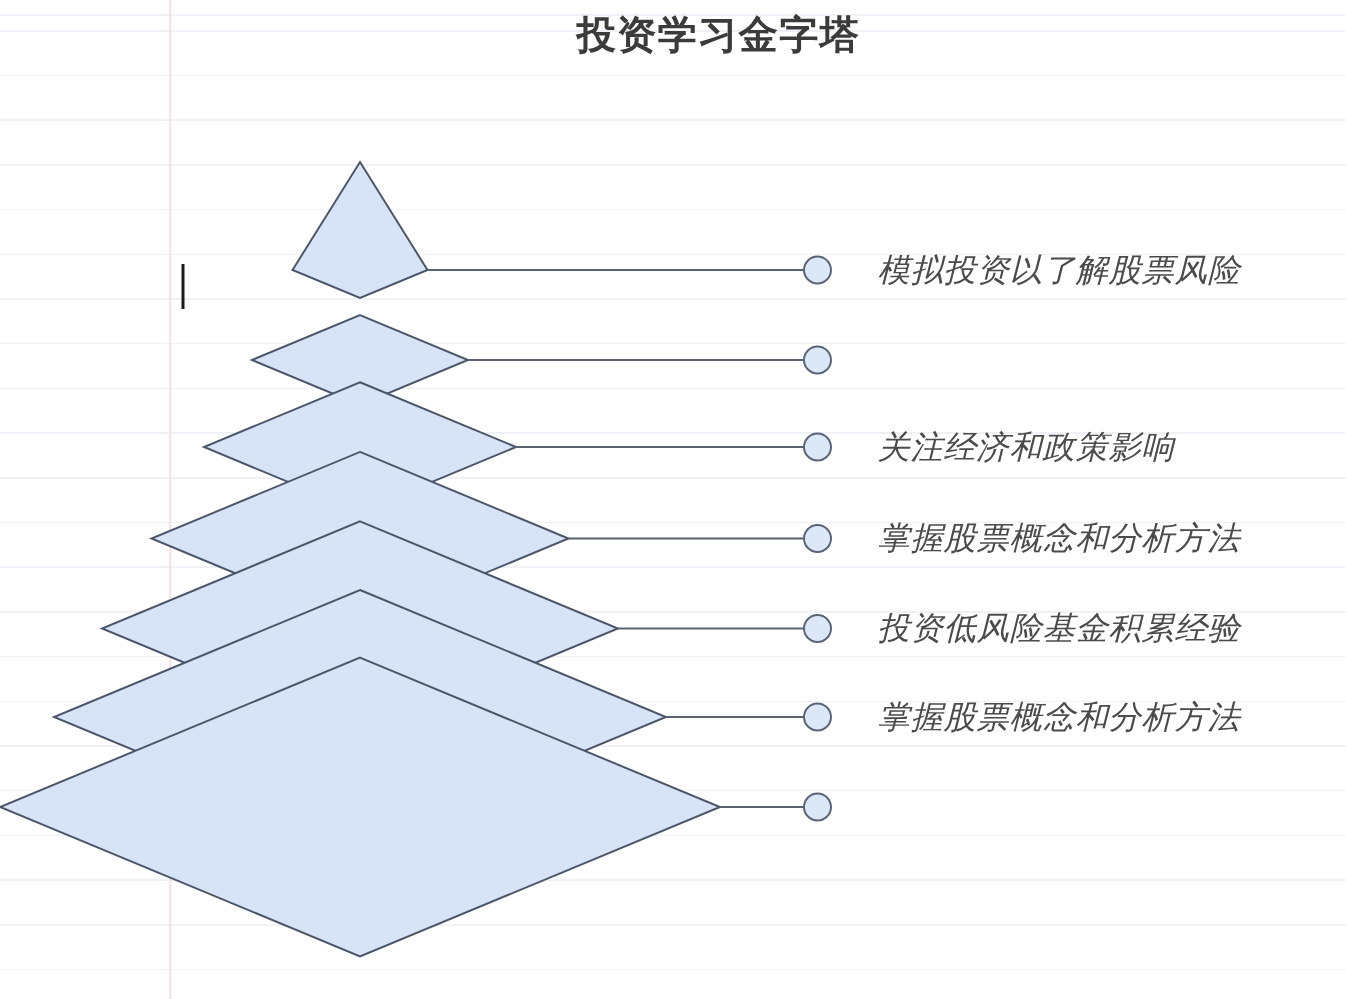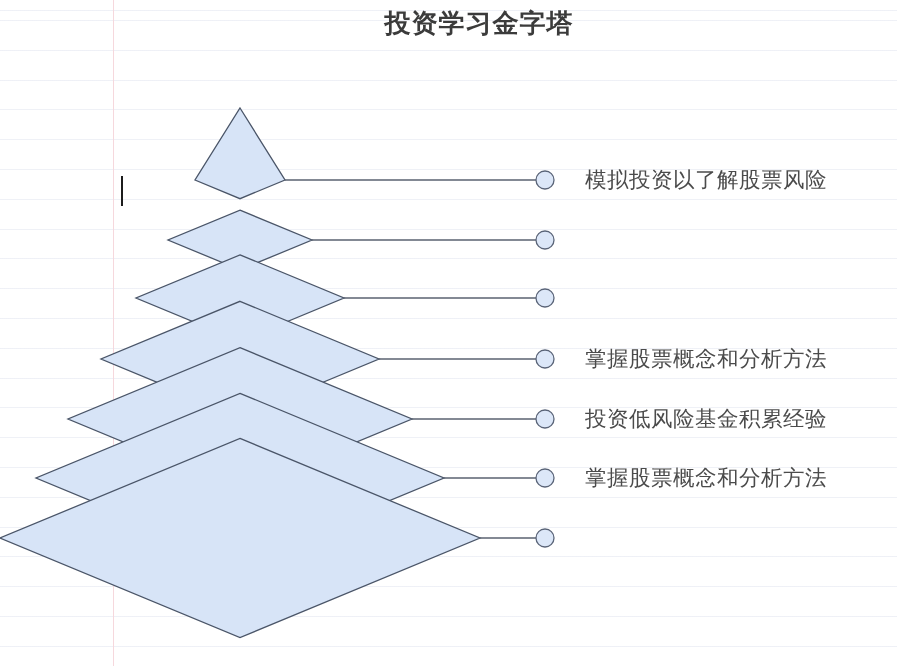--- a/index.html
+++ b/index.html
@@ -80,20 +80,21 @@
     width: 897px;
     height: 666px;
   }
   .label-row {
     position: absolute;
     left: 585px;
     width: 312px;
     height: 30px;
     display: flex;
     align-items: flex-start;
+    font-style: italic;
   }
   .label-text {
     font-size: 21.5px;
     color: #4b4b4b;
     white-space: nowrap;
     letter-spacing: 0.5px;
     line-height: 30px;
   }
 </style>
 </head>
@@ -133,20 +134,23 @@
         <circle cx="545" cy="419" r="9" fill="#dce7f8" stroke="#5a6478" stroke-width="1.3"></circle>
         <circle cx="545" cy="478" r="9" fill="#dce7f8" stroke="#5a6478" stroke-width="1.3"></circle>
         <circle cx="545" cy="538" r="9" fill="#dce7f8" stroke="#5a6478" stroke-width="1.3"></circle>
       </g>
   </svg>
 
   <div id="labels">
       <div class="label-row" style="top: 165px;">
         <span class="label-text">模拟投资以了解股票风险</span>
       </div>
+      <div class="label-row" style="top: 283px;">
+        <span class="label-text">关注经济和政策影响</span>
+      </div>
       <div class="label-row" style="top: 404px;">
         <span class="label-text">投资低风险基金积累经验</span>
       </div>
       <div class="label-row" style="top: 344px;">
         <span class="label-text">掌握股票概念和分析方法</span>
       </div>
       <div class="label-row" style="top: 463px;">
         <span class="label-text">掌握股票概念和分析方法</span>
       </div>
     </div>

